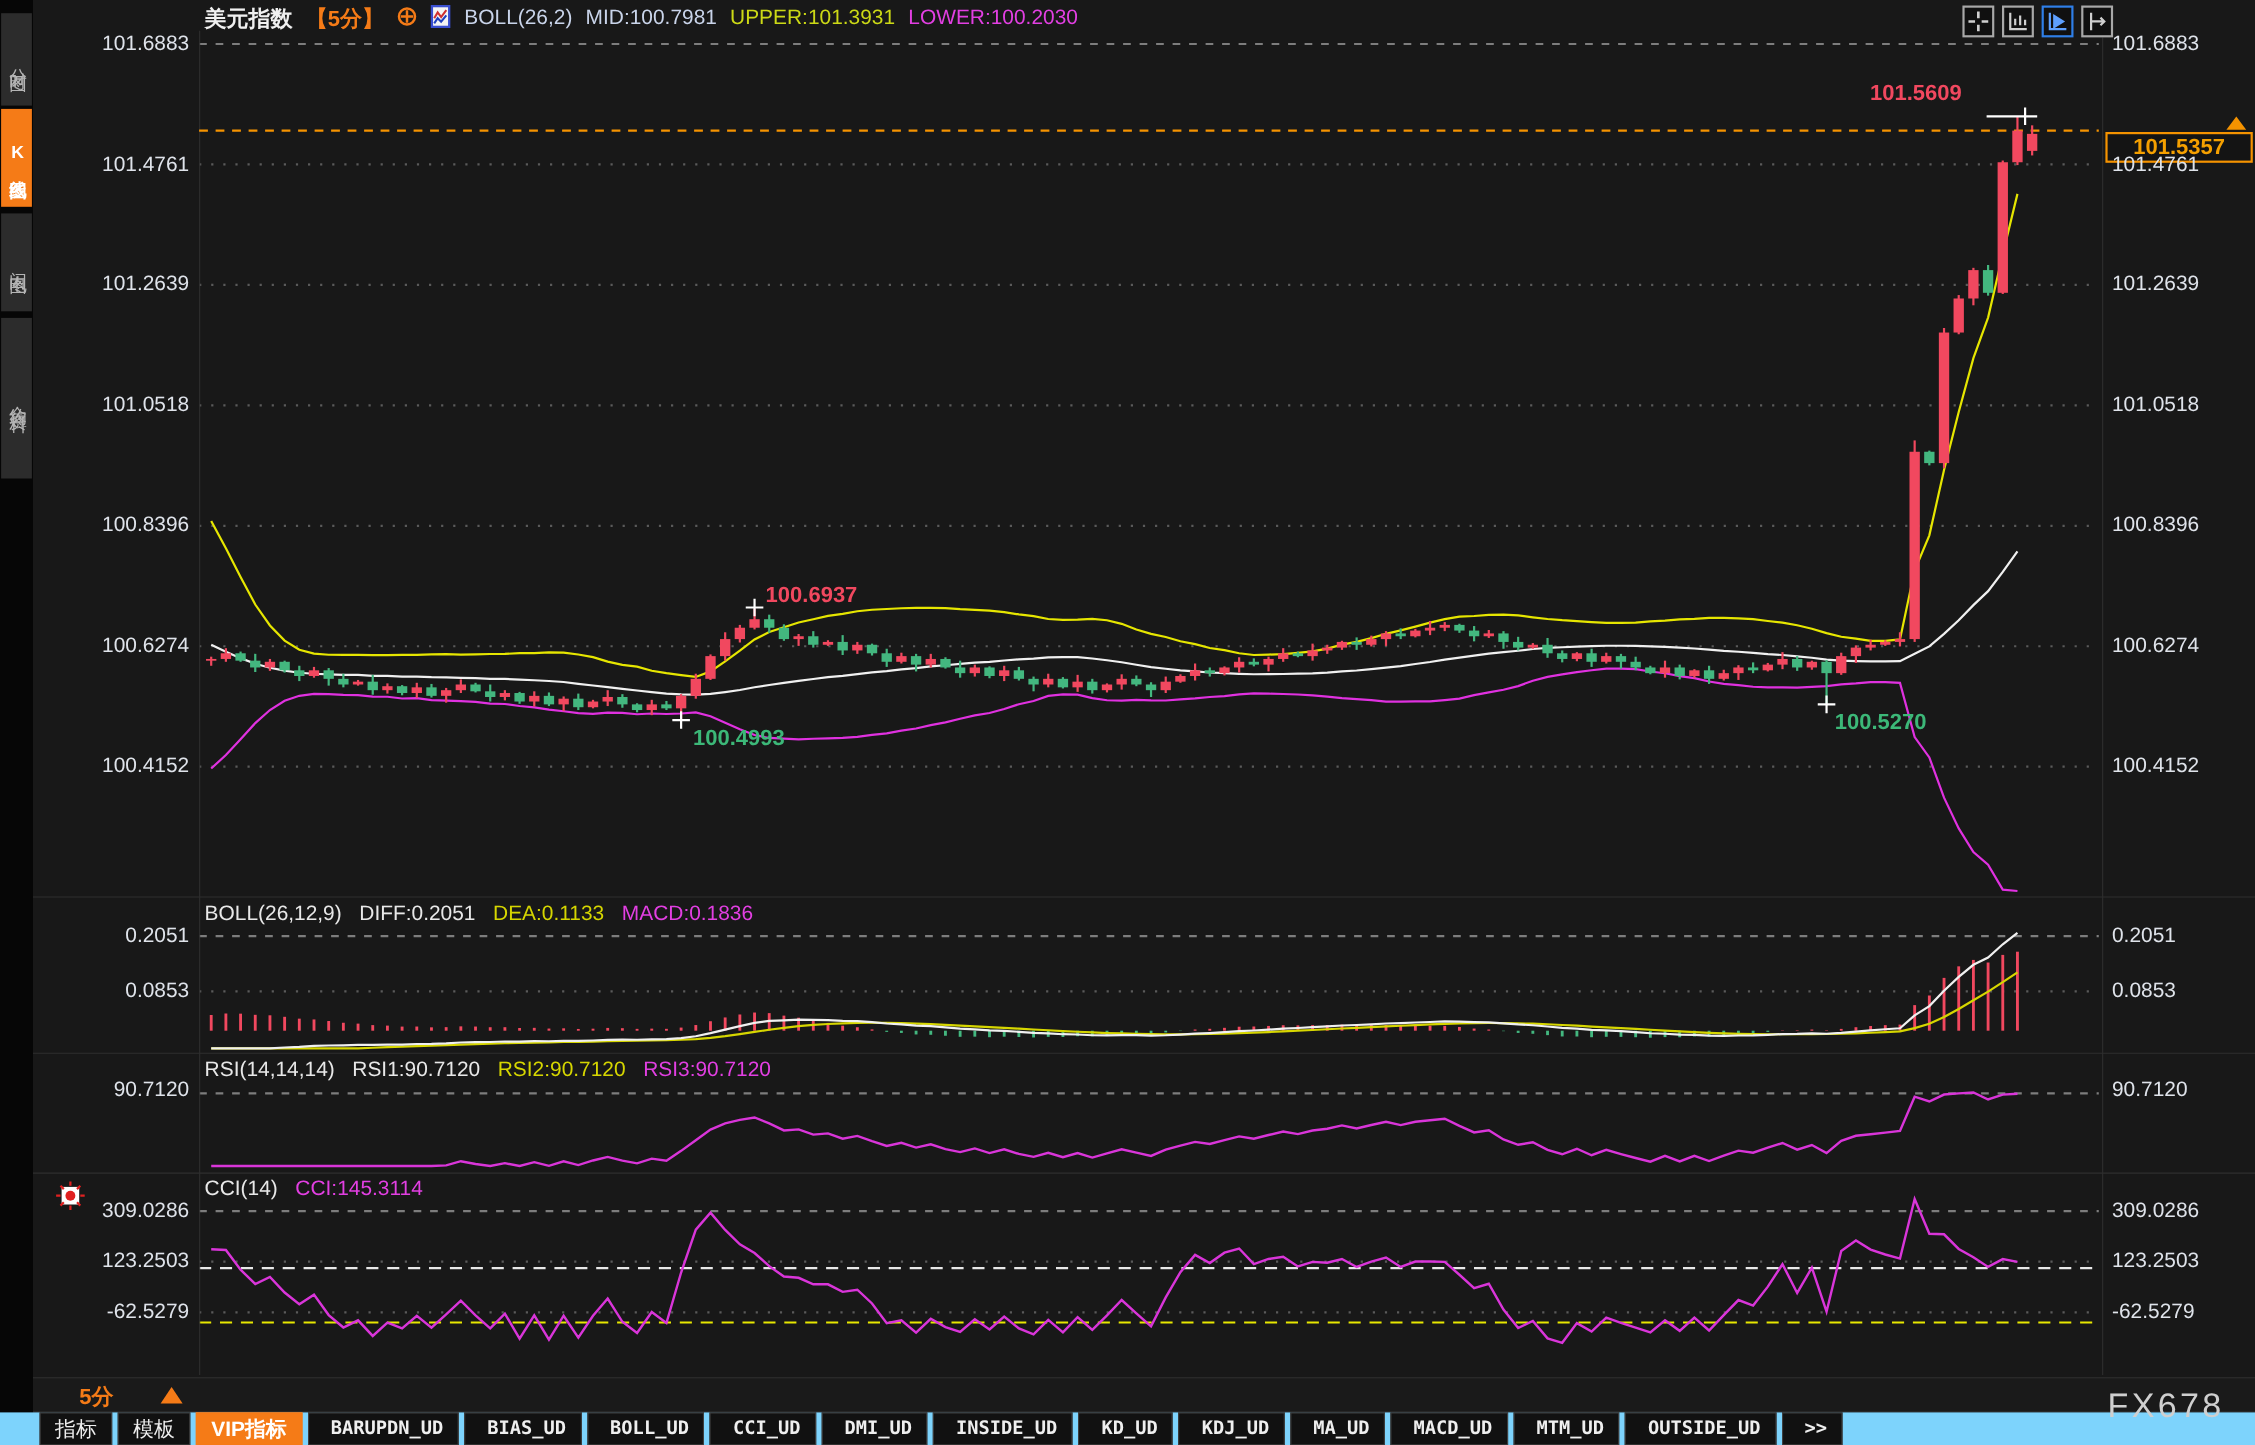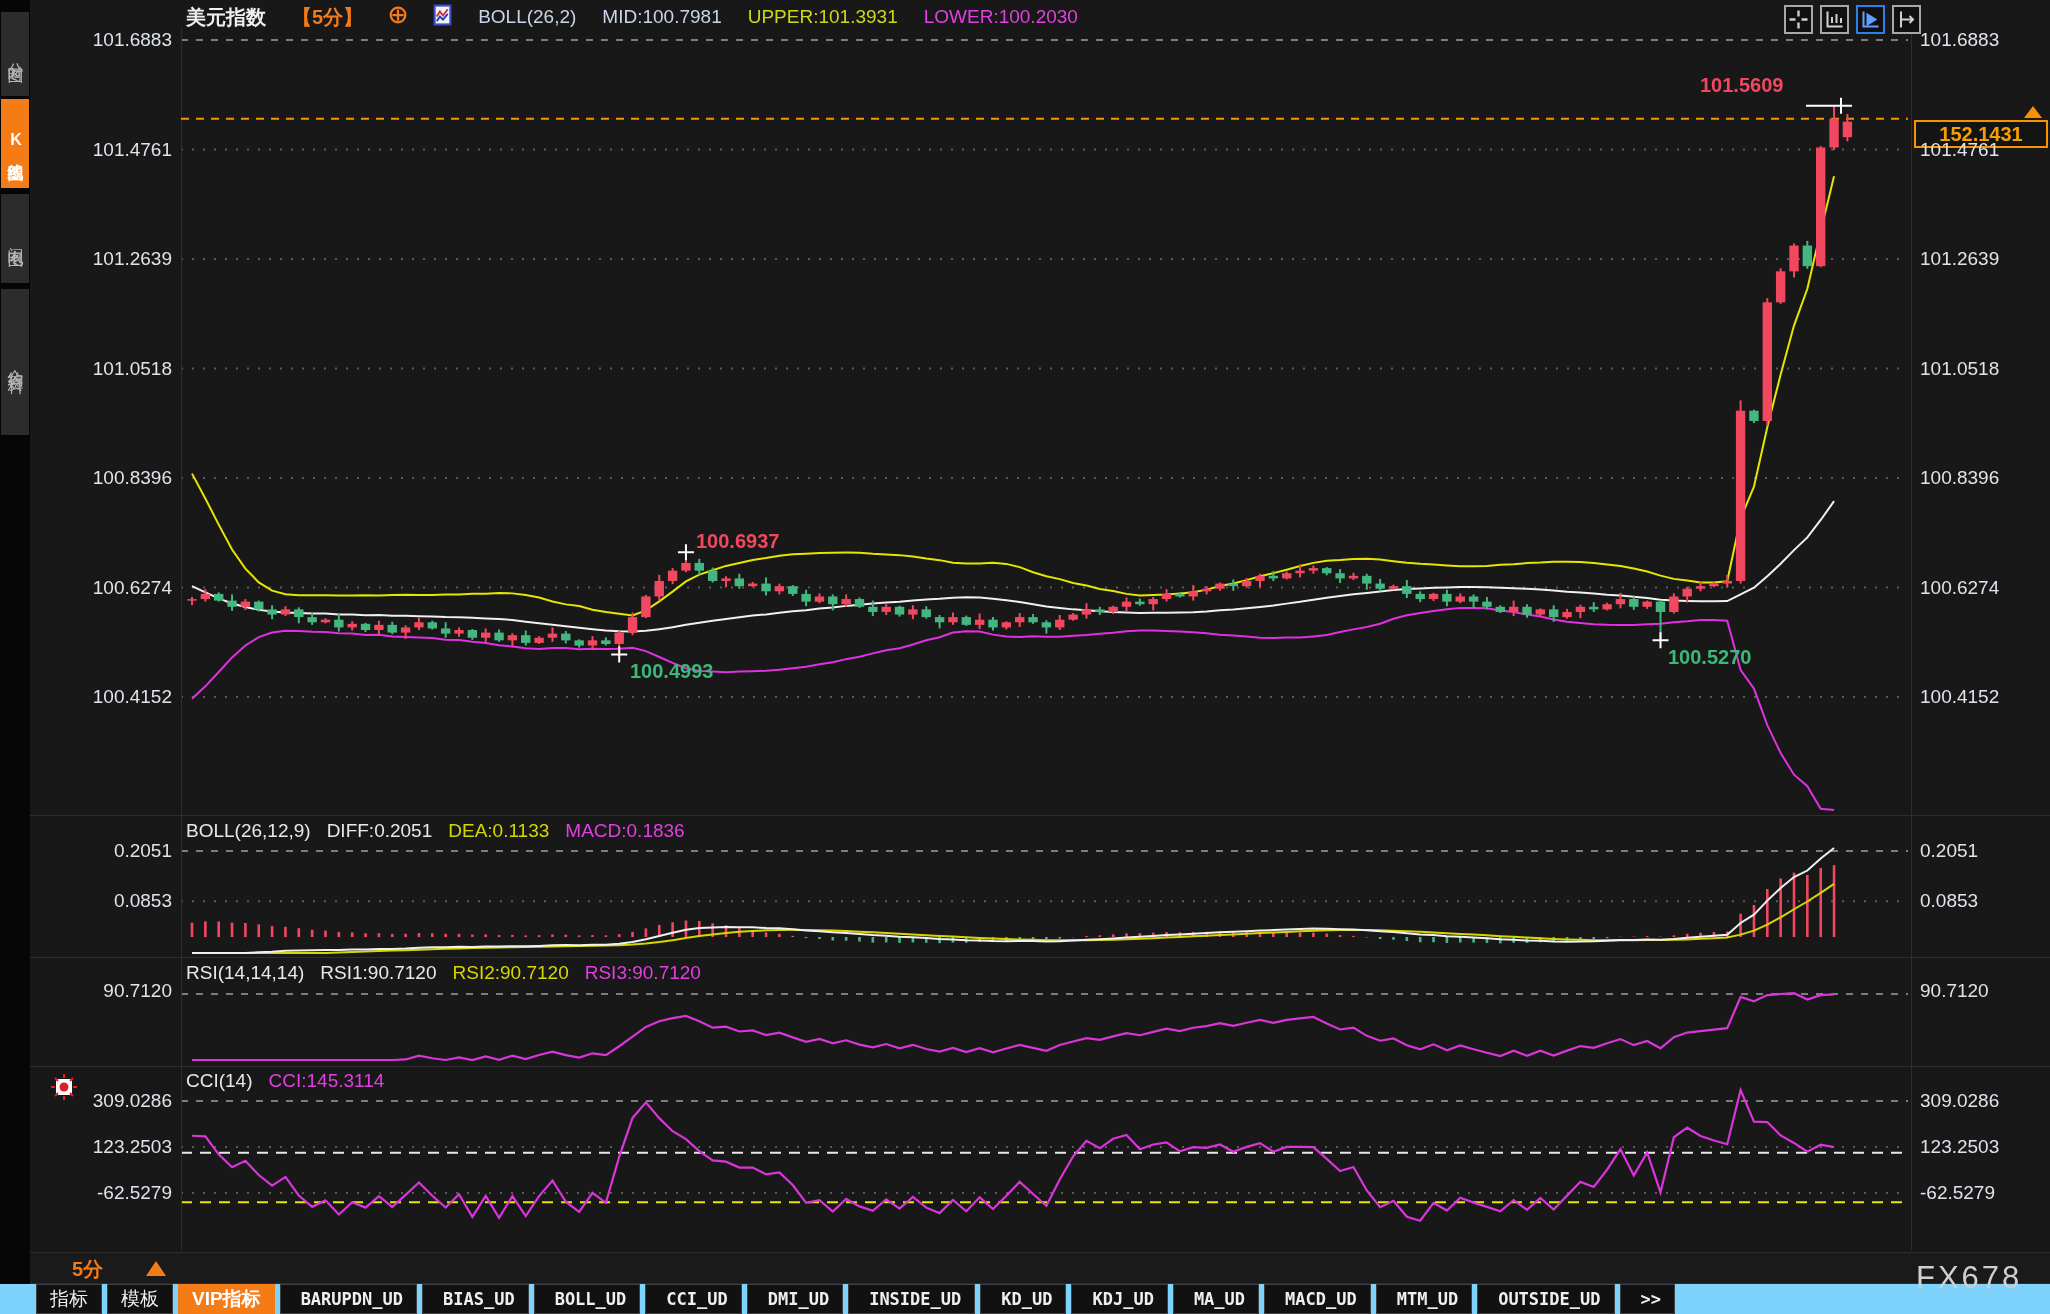--- a/index.html
+++ b/index.html
@@ -5,21 +5,21 @@
   html,body{margin:0;padding:0;background:#000;}
   #app{position:relative;width:2050px;height:1314px;background:#181818;overflow:hidden;
        font-family:"Liberation Sans",sans-serif;color:#dfe3ea;}
   
   #sidebar{position:absolute;left:0;top:0;width:30px;height:1314px;background:#060606;}
   .side-item{position:absolute;left:1px;width:28px;display:flex;align-items:center;justify-content:center;
              background:#2c2c2c;color:#b5b5b5;font-size:16px;
              writing-mode:vertical-rl;text-orientation:upright;letter-spacing:3px;}
   .side-item.active{background:#f57b17;color:#ffffff;font-weight:bold;}
   
-  #main-header{position:absolute;left:186px;top:4px;display:flex;align-items:center;gap:26px;height:26px;}
+  #main-header{position:absolute;left:186px;top:4px;display:flex;align-items:center;gap:12px;height:26px;}
   .h-symbol{font-size:20px;font-weight:bold;color:#f0f0f0;}
   .h-tf{font-size:20px;font-weight:bold;color:#f57b17;}
   .h-boll,.h-mid{font-size:19px;color:#c9d4ea;}
   .h-upper{font-size:19px;color:#ccd916;}
   .h-lower{font-size:19px;color:#e23fe2;}
   
   #toolbar{position:absolute;left:1784px;top:5px;display:flex;gap:7px;}
   .tool-btn{width:29px;height:29px;border:2px solid #a8a8a8;box-sizing:border-box;
             display:flex;align-items:center;justify-content:center;background:#101010;}
   .tool-btn.active{border-color:#2f7fe8;}
@@ -575,21 +575,21 @@
         <path d="M14 1v4M14 23v4M1 14h4M23 14h4M5 5l3 3M20 20l3 3M23 5l-3 3M8 20l-3 3"></path>
       </g>
     </svg>
   </div>
 
   <div class="anno red" style="left:1700px;top:74px;">101.5609</div>
   <div class="anno red" style="left:696px;top:530px;">100.6937</div>
   <div class="anno green" style="left:630px;top:660px;">100.4993</div>
   <div class="anno green" style="left:1668px;top:646px;">100.5270</div>
 
-  <div id="price-box">152.1431</div>
+  <div id="price-box">101.5357</div>
   <div id="price-box-arrow"></div>
 
   <div id="tf-row">
     <span id="tf-label">5分</span>
     <span id="tf-arrow"></span>
   </div>
 
   <div id="tab-bar">
       <div class="tab ">指标</div>
       <div class="tab ">模板</div>

